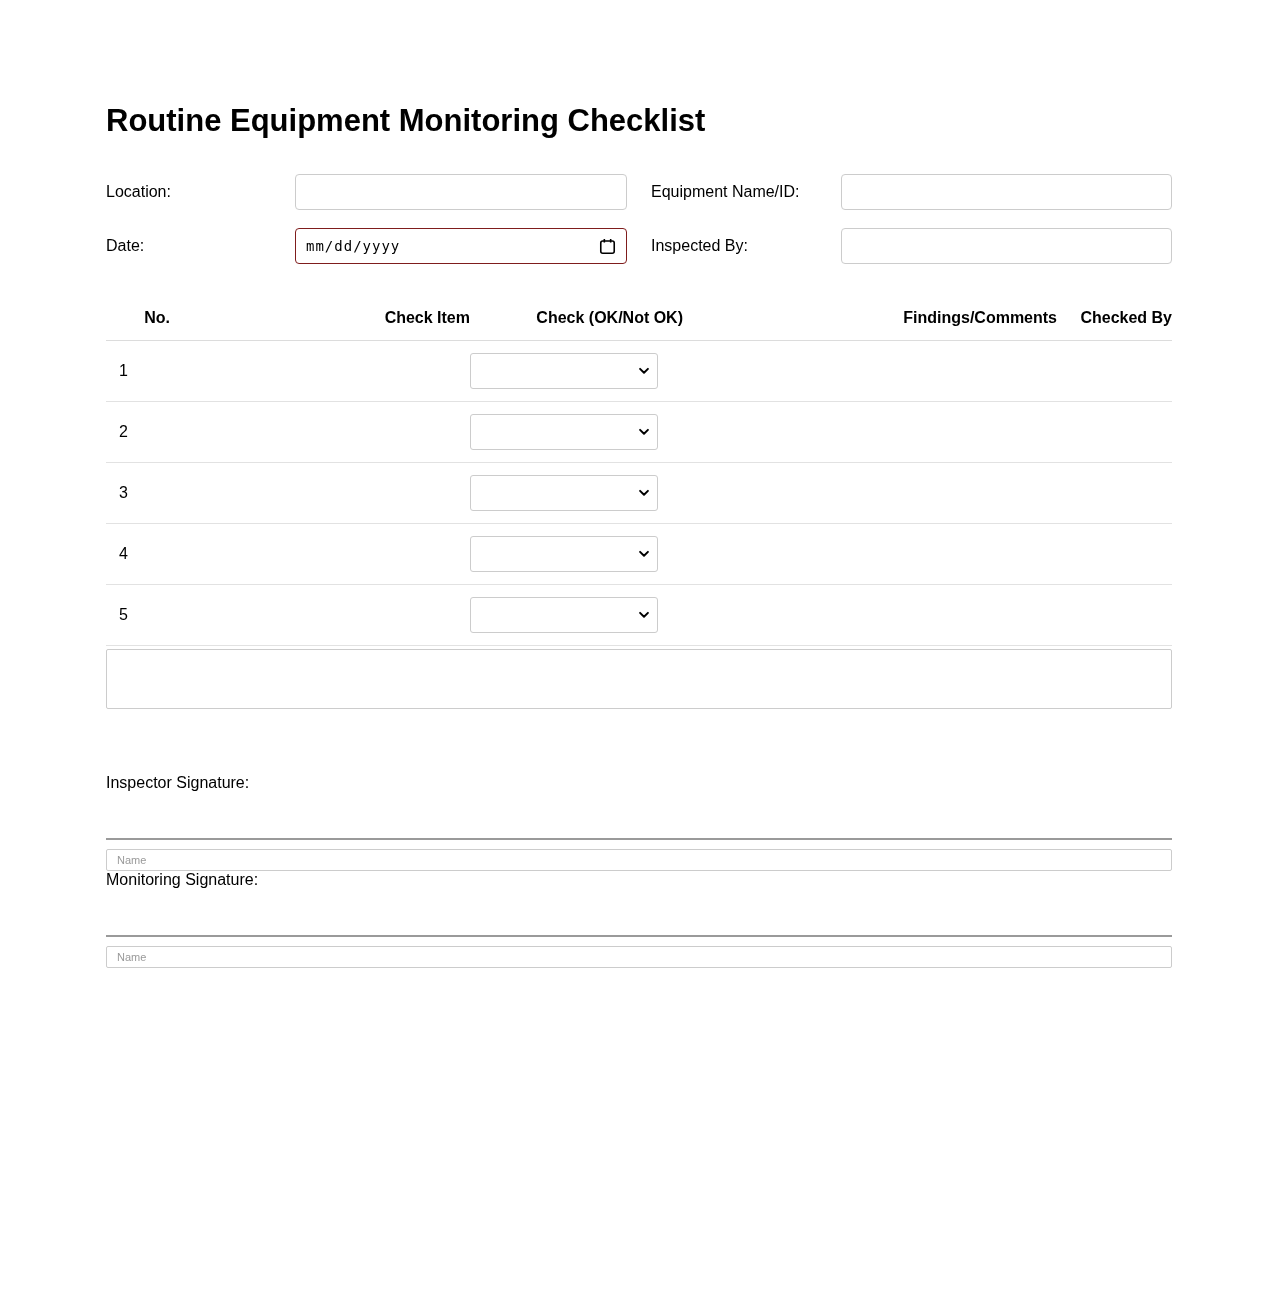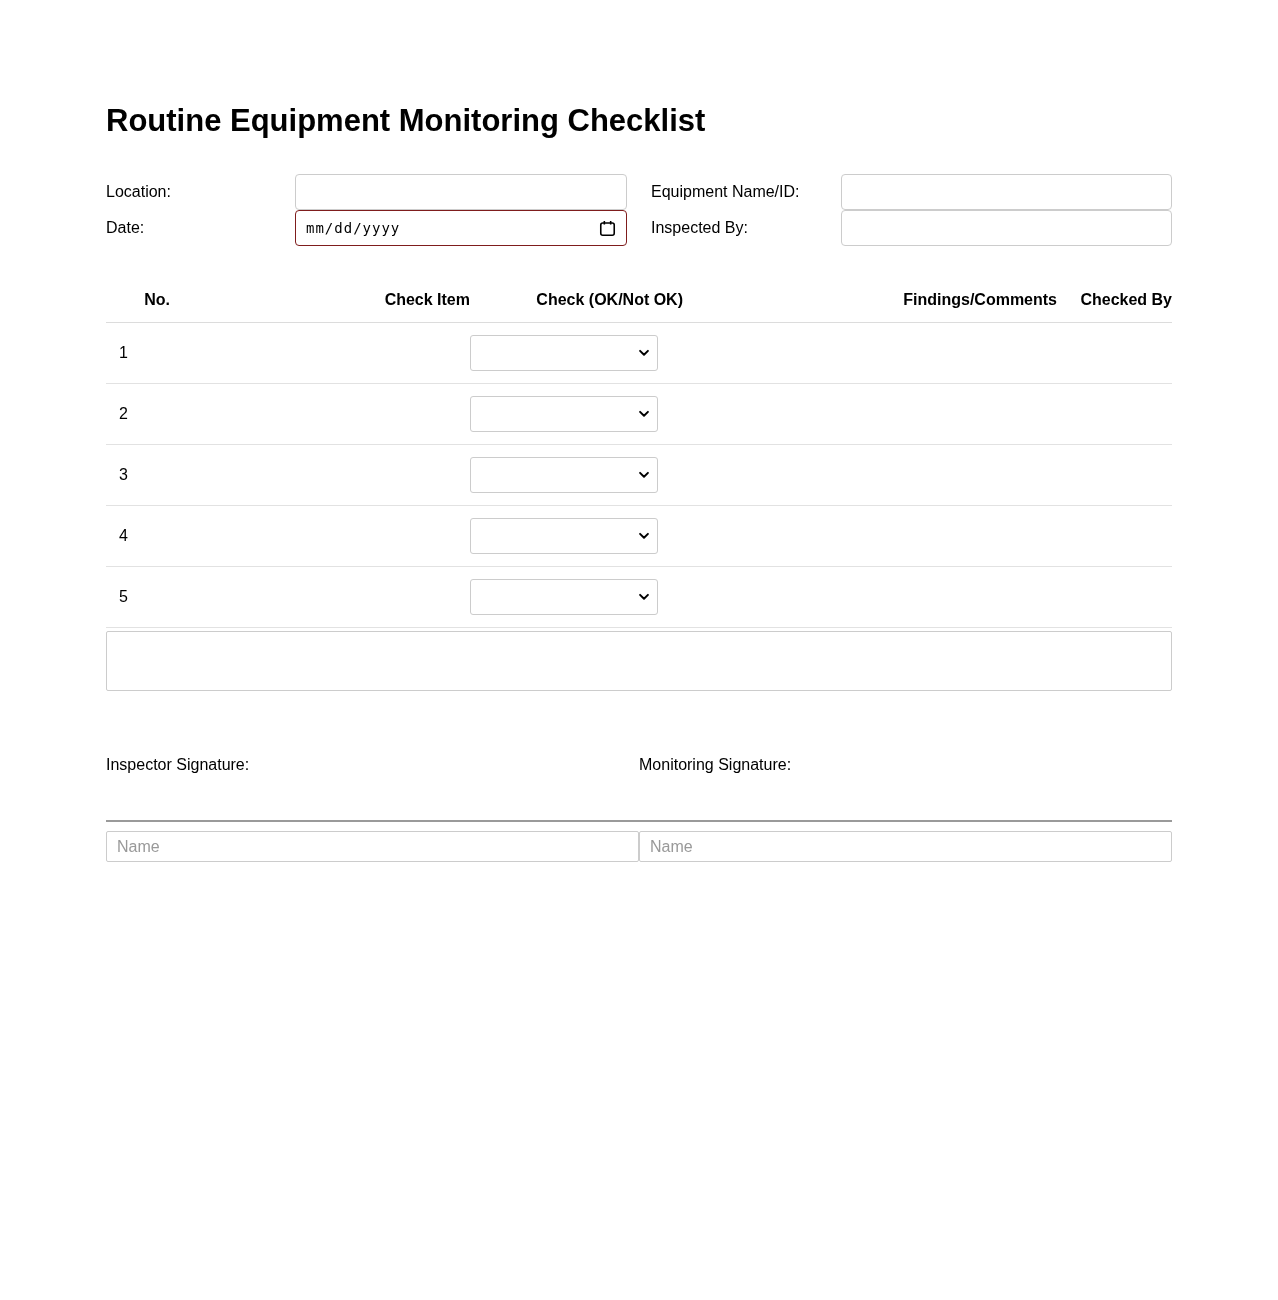--- a/index.html
+++ b/index.html
@@ -14,20 +14,21 @@
     font-size: 31px;
     line-height: 37px;
     font-weight: 700;
     margin: 0 0 35px 0;
   }
 
   
   .form-grid {
     display: grid;
     grid-template-columns: 189px 332px 214px 331px;
+    row-gap: 18px;
     align-items: center;
     font-size: 16px;
   }
   .form-label { display: block; }
   .form-label.right { padding-left: 24px; }
   .text-input {
     width: 100%; height: 36px;
     border: 1px solid #ccc; border-radius: 4px;
     padding: 0 10px; font-size: 15px; font-family: inherit;
     background: #fff; color: #000;
@@ -82,29 +83,29 @@
   .remarks-label { margin-top: 33px; font-size: 16px; line-height: 18px; }
   textarea.remarks-area {
     display: block; width: 100%; height: 60px; margin-top: 3px;
     border: 1px solid #ccc; border-radius: 2px;
     resize: none; font-family: inherit; font-size: 15px;
     padding: 8px 10px; color: #000; background: #fff;
   }
 
   
   .signature-grid {
-    display: grid; grid-template-columns: 1fr 1fr;
+    display: grid; grid-template-columns: 1fr;
     margin-top: 65px;
   }
   .sig-label { font-size: 16px; line-height: 18px; }
   .sig-line { margin-top: 46px; border-bottom: 2px solid #9a9a9a; }
   input.name-input {
-    width: 100%; height: 31px; margin-top: 9px;
+    width: 100%; height: 22px; margin-top: 9px;
     border: 1px solid #ccc; border-radius: 2px;
-    padding: 0 10px; font-size: 16px; font-family: inherit;
+    padding: 0 10px; font-size: 11px; font-family: inherit;
     color: #0f172a; background: #fff;
   }
   input.name-input::placeholder { color: #999; opacity: 1; }
 </style>
 </head>
 <body>
 
 <div class="container">
 
   <h1 class="page-title">Routine Equipment Monitoring Checklist</h1>

